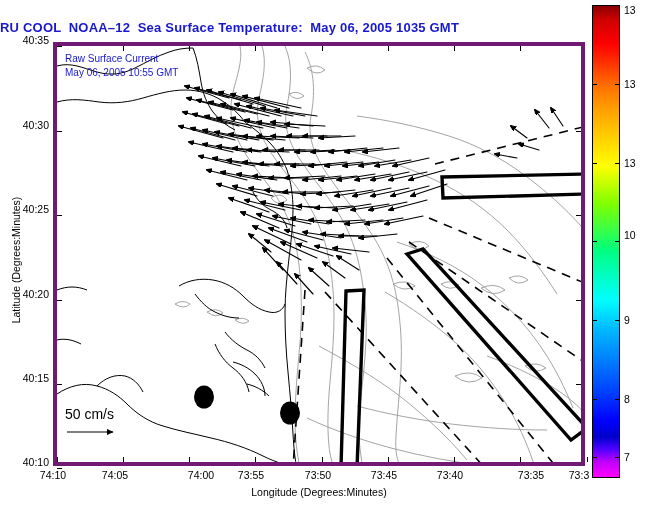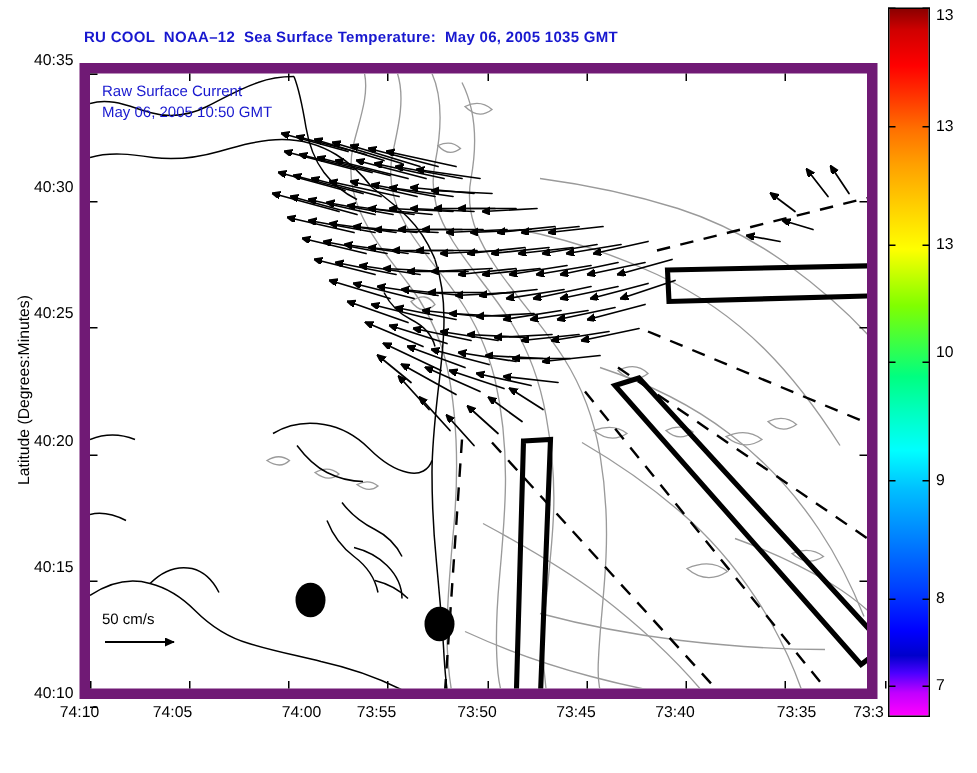--- a/index.html
+++ b/index.html
@@ -2,36 +2,36 @@
 <html><head>
 <meta charset="utf-8">
 <style>
   html,body{margin:0;padding:0;background:#ffffff;}
   body{width:651px;height:515px;position:relative;overflow:hidden;
        font-family:"Liberation Sans", sans-serif;}
 
   #fig{position:absolute;left:0;top:0;width:651px;height:515px;}
 
   
-  #title{position:absolute;left:0;top:20px;width:468px;text-align:center;
-         font-size:10px;font-weight:bold;color:#1818cf;letter-spacing:.2px;
+  #title{position:absolute;left:0;top:20px;width:468px;
+         font-size:13px;font-weight:bold;color:#1818cf;letter-spacing:.2px;
          white-space:pre;}
 
   
   #axes{position:absolute;left:53px;top:42px;width:532px;height:424px;
-        border:7px solid #701a75;background:#fff;box-sizing:border-box;}
+        border:4px solid #701a75;background:#fff;box-sizing:border-box;}
   #axes-clip{position:absolute;left:0;top:0;right:0;bottom:0;overflow:hidden;}
 
   
   #stamp{position:absolute;left:8px;top:6px;color:#1818cf;font-size:10px;
          line-height:14px;white-space:pre;}
 
   
   #scalekey{position:absolute;left:8px;bottom:20px;}
-  #scalekey .lbl{font-size:10px;color:#000;margin-bottom:2px;margin-top:18px;}
+  #scalekey .lbl{font-size:14px;color:#000;margin-bottom:2px;margin-top:18px;}
 
   
   .tk{position:absolute;background:#000;}
   .tk.x{width:1px;height:5px;bottom:0;}
   .tk.xt{width:1px;height:5px;top:0;}
   .tk.y{height:1px;width:5px;left:0;}
   .tk.yr{height:1px;width:5px;right:0;}
 
   .xlab{position:absolute;top:469px;font-size:10.5px;color:#000;
         transform:translateX(-50%);white-space:nowrap;}
@@ -321,21 +321,21 @@
           <path d="M289,245 L307,244 L300,422 L284,422 Z"></path>
         </g>
 
         <g fill="#000000">
           <ellipse cx="147" cy="351" rx="10" ry="11.5"></ellipse>
           <ellipse cx="233" cy="367" rx="10" ry="11.5"></ellipse>
         </g>
       </svg>
 
       
-      <div id="stamp"><span>Raw Surface Current</span><br><span>May 06, 2005 10:50 GMT</span></div>
+      <div id="stamp"><span>Raw Surface Current</span><br><span>May 06, 2005 10:55 GMT</span></div>
 
       
       <div id="scalekey">
         <div class="lbl">50 cm/s</div>
         <svg width="56" height="12">
           <defs>
             <marker id="ah2" markerWidth="6" markerHeight="6" refX="5" refY="2.5" orient="auto">
               <path d="M0,0 L5.5,2.5 L0,5 z" fill="#000"></path>
             </marker>
           </defs>
@@ -395,20 +395,21 @@
   <div class="ylab" style="top:296px">
       <span>40:20</span>
     </div>
   <div class="ylab" style="top:380px">
       <span>40:15</span>
     </div>
   <div class="ylab" style="top:464px">
       <span>40:10</span>
     </div>
 
+  <div id="xtitle">Longitude (Degrees:Minutes)</div>
   <div id="ytitle">Latitude (Degrees:Minutes)</div>
 
   <div id="cbar"></div>
 
   <div class="cbtick" style="top:5px"></div>
   <div class="cbtickr" style="top:5px"></div>
   <div class="cbtick" style="top:84px"></div>
   <div class="cbtickr" style="top:84px"></div>
   <div class="cbtick" style="top:163px"></div>
   <div class="cbtickr" style="top:163px"></div>

